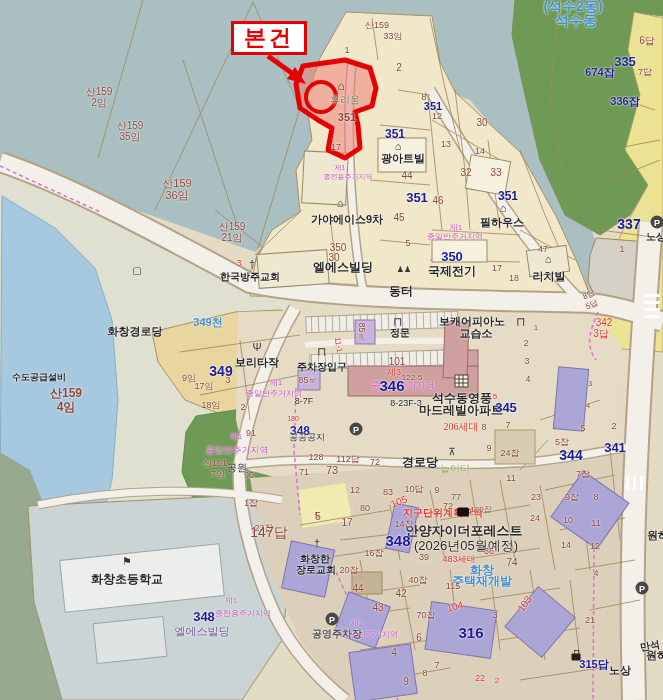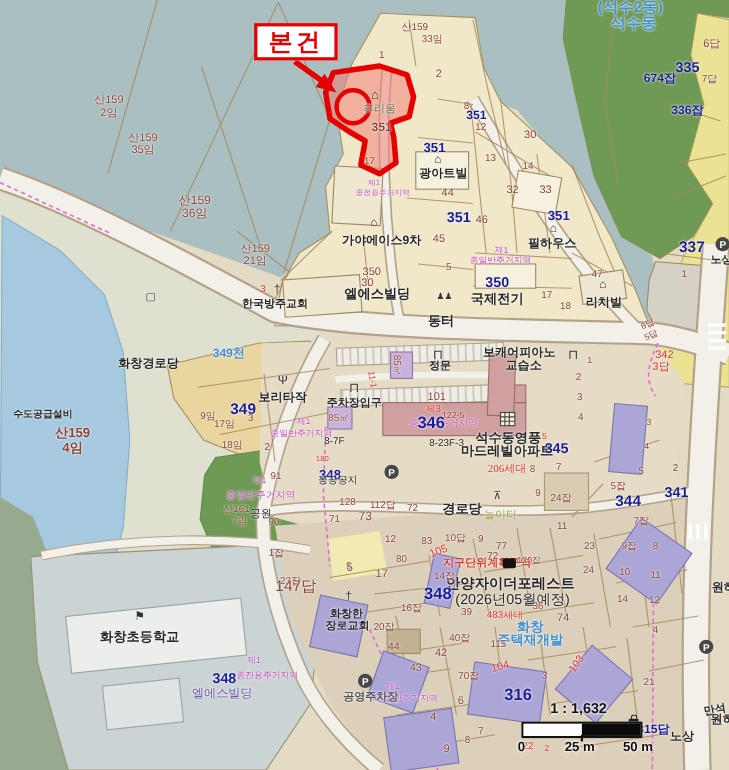--- a/index.html
+++ b/index.html
@@ -435,24 +435,13 @@
       <div class="icp" style="left: 332px; top: 619px;">P</div>
       <div class="icp" style="left: 356px; top: 429px;">P</div>
       <div class="icbox" style="left: 463px; top: 512px;"></div>
       <div class="iclock" style="left: 576px; top: 657px;"></div>
     </div>
 
   <div id="callout">
     <span>본건</span>
   </div>
 
-  <div id="scalebar">
-    <div id="ratio">1 : 1,632</div>
-    <div id="bar">
-      <span class="half1"></span>
-      <span class="half2"></span>
-      <span class="midtick"></span>
-    </div>
-    <span class="stick" style="left:19px">0</span>
-    <span class="stick" style="left:72px">25 m</span>
-    <span class="stick" style="left:125px">50 m</span>
-  </div>
 </div>
 
 </body></html>

